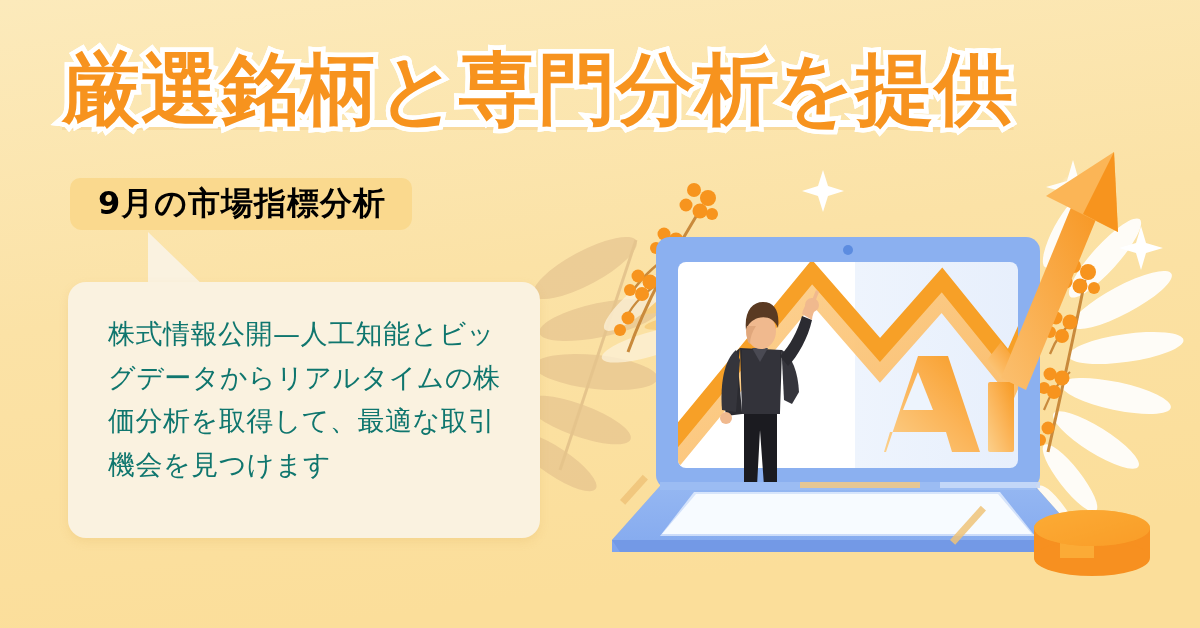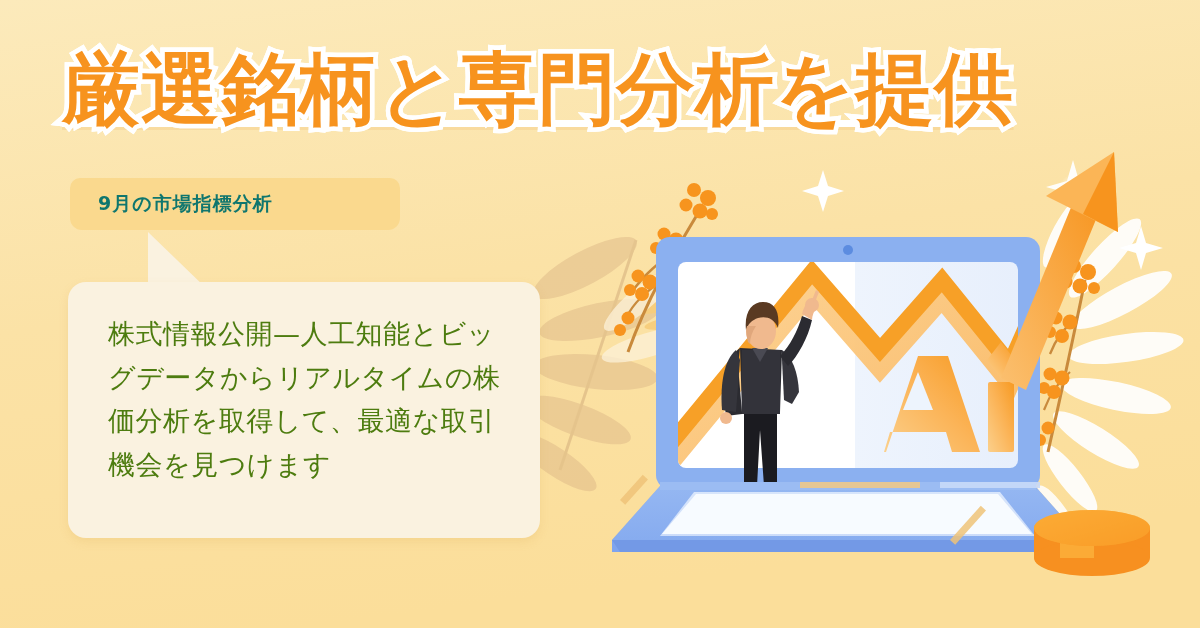--- a/index.html
+++ b/index.html
@@ -37,42 +37,42 @@
     position:absolute;left:70px;top:178px;
     height:52px;min-width:330px;
     display:flex;align-items:center;
     padding:0 26px 0 28px;
     background:#FAD98E;
     border-radius:10px 10px 12px 12px;
     box-sizing:border-box;
   }
   .badge-text{
     font-family:"DejaVu Sans", sans-serif;
-    font-size:19px;font-weight:bold;color:#0f766e;
+    font-size:32px;font-weight:bold;color:#000000;
     letter-spacing:1px;white-space:nowrap;
   }
 
   
   .bubble-wrap{position:absolute;left:68px;top:232px;width:478px;height:312px;}
   .bubble-tail{
     position:absolute;left:80px;top:0px;width:0;height:0;
     border-left:0 solid transparent;
     border-right:58px solid transparent;
     border-bottom:56px solid #FAF2E0;
   }
   .bubble{
     position:absolute;left:0;top:50px;width:472px;height:256px;
     background:#FAF2E0;border-radius:18px;
     box-shadow:0 4px 10px rgba(214,168,80,.18);
     box-sizing:border-box;
     padding:30px 34px 0 40px;
   }
   .bubble-text{
     font-family:"DejaVu Sans", sans-serif;
-    font-size:27px;line-height:1.62;color:#4d7c0f;
+    font-size:27px;line-height:1.62;color:#0f766e;
     letter-spacing:.5px;
   }
 </style>
 </head>
 <body>
 
 <div id="stage">
 
   <svg class="art" viewBox="0 0 1200 628" preserveAspectRatio="none">
     <defs>

